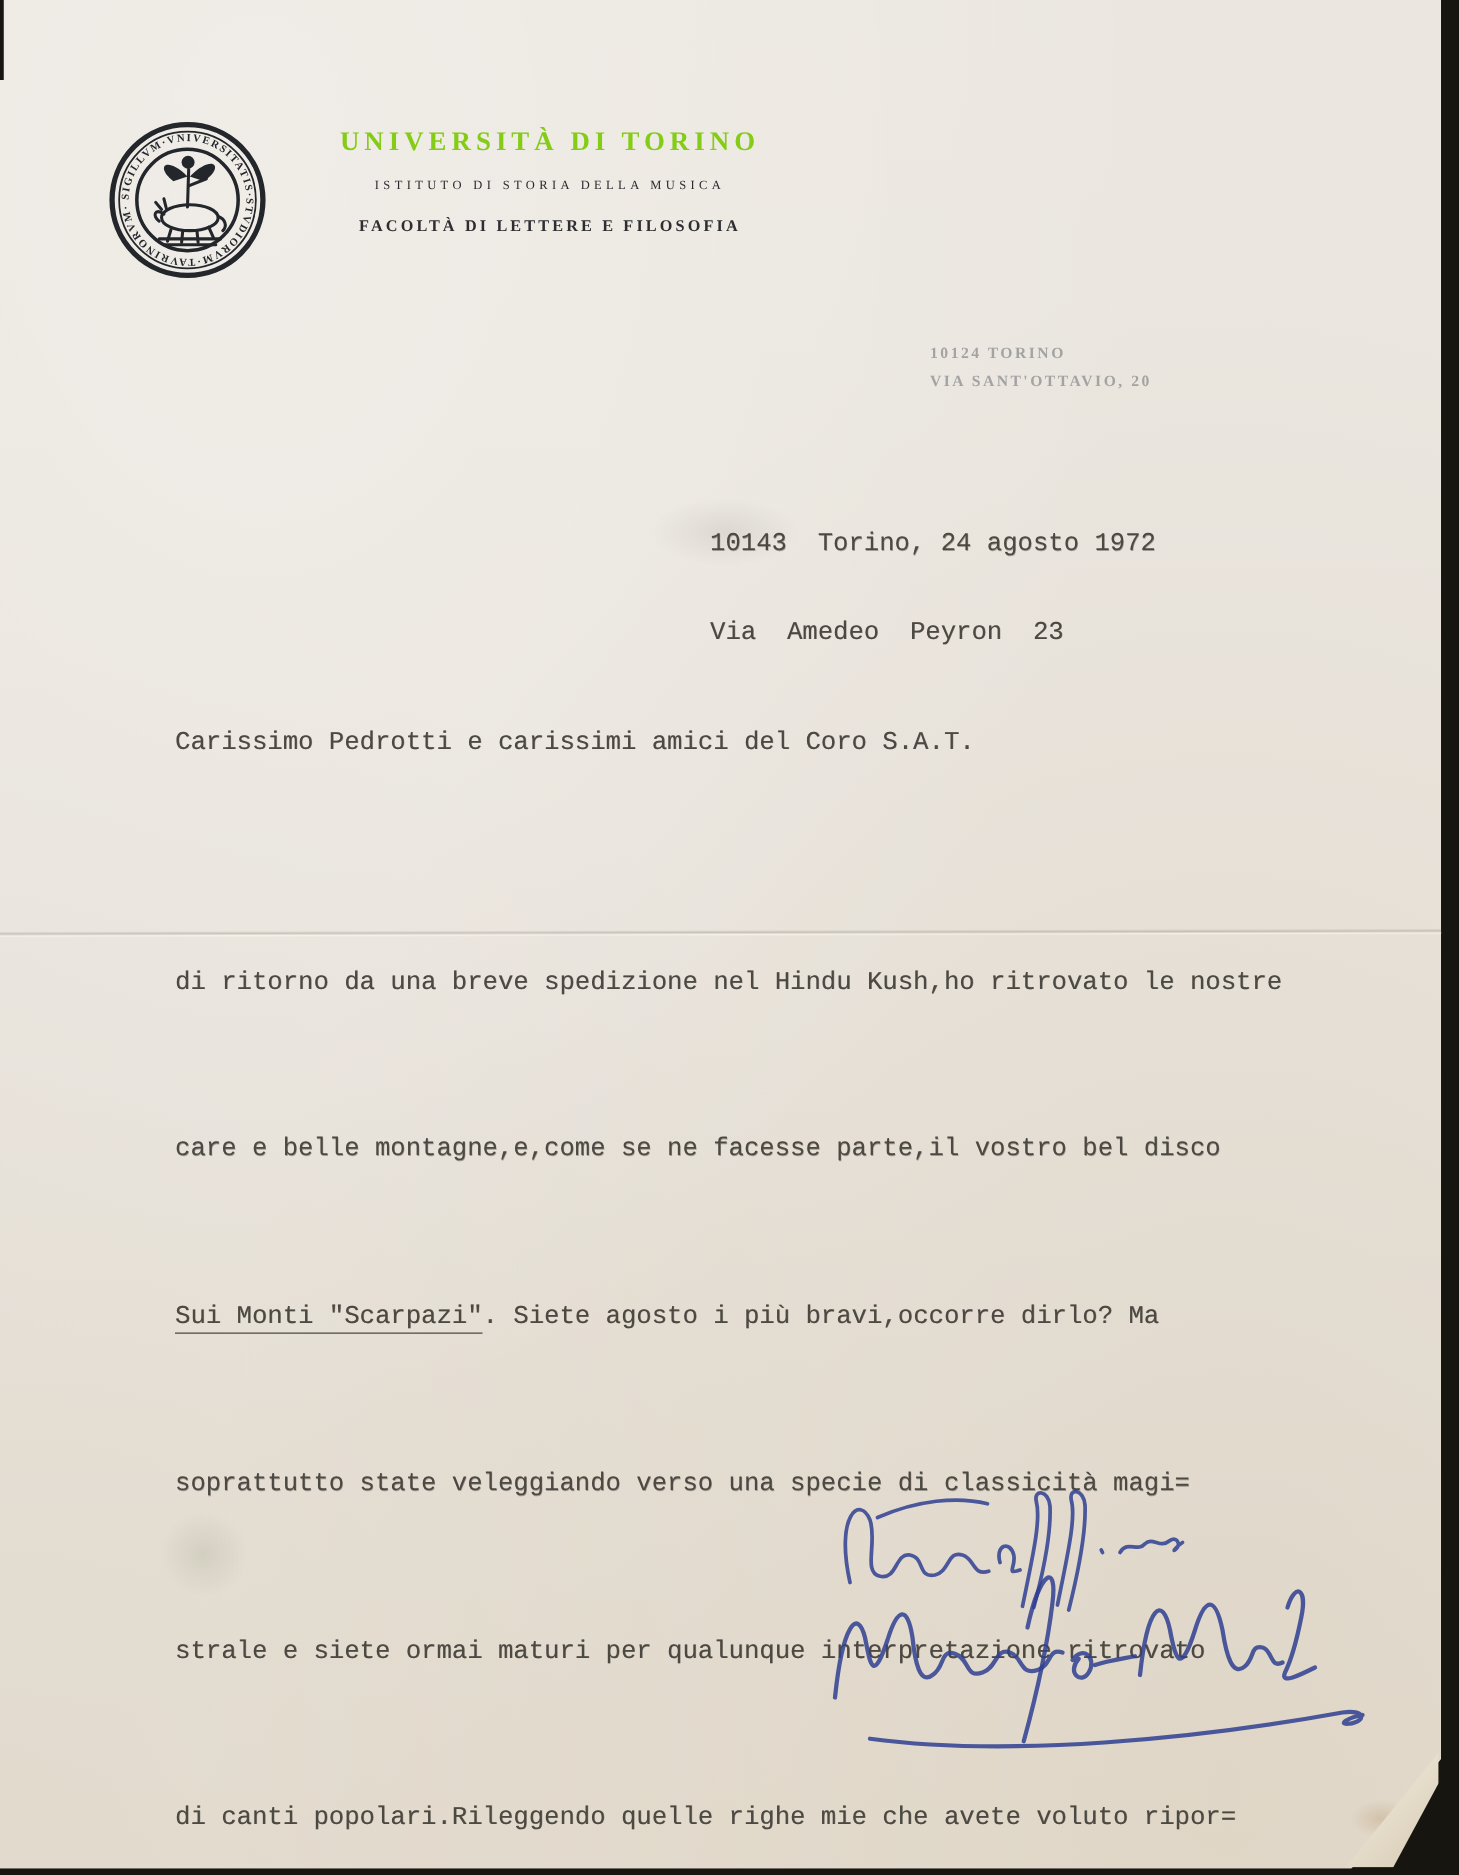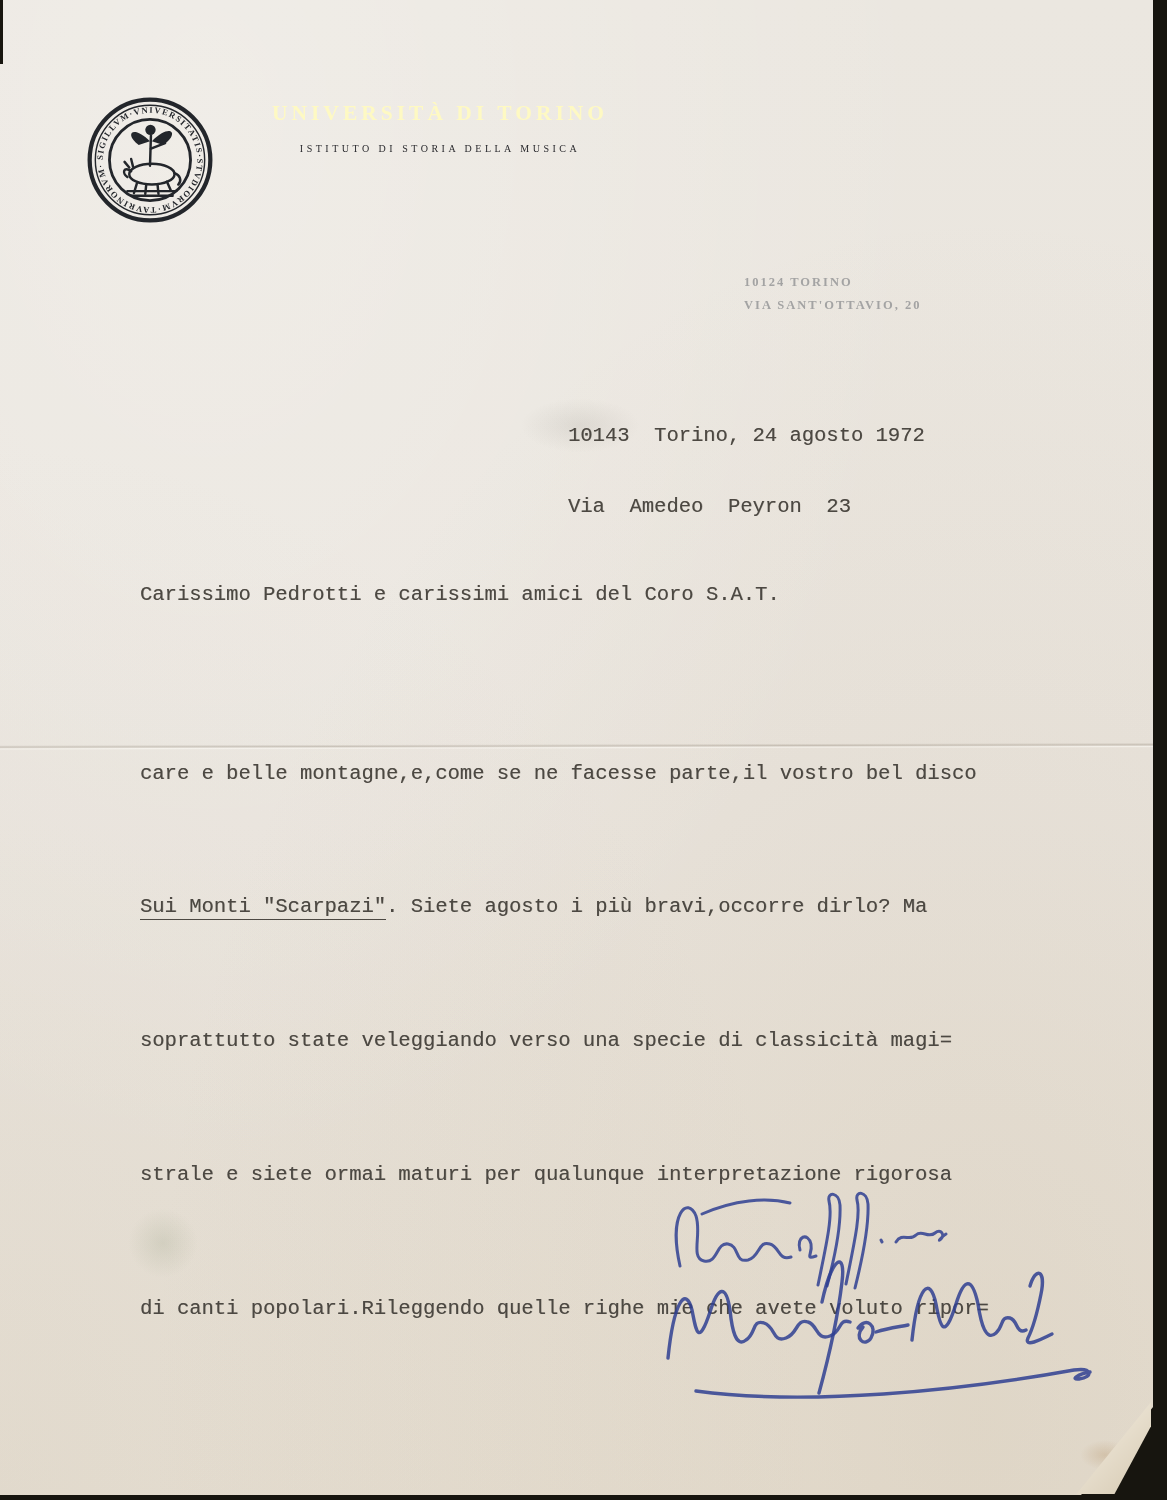--- a/index.html
+++ b/index.html
@@ -27,21 +27,21 @@
     background:linear-gradient(to bottom,rgba(118,106,90,0) 0%,rgba(118,106,90,.28) 40%,rgba(253,251,246,.55) 72%,rgba(118,106,90,0) 100%);
     transform:rotate(-.12deg);
   }
   .stain{position:absolute;border-radius:50%;pointer-events:none;}
   .stain.s1{left:520px;top:398px;width:120px;height:55px;background:radial-gradient(ellipse,rgba(150,145,138,.18),rgba(150,145,138,0) 70%);}
   .stain.s2{left:128px;top:1208px;width:70px;height:70px;background:radial-gradient(ellipse,rgba(140,150,120,.20),rgba(140,150,120,0) 70%);}
   .stain.s3{left:1080px;top:1440px;width:50px;height:30px;background:radial-gradient(ellipse,rgba(170,130,80,.25),rgba(170,130,80,0) 70%);}
 
   
   .lh-title{position:absolute;left:190px;top:101px;width:500px;text-align:center;
-    font-weight:bold;color:#fef9c3;font-size:21.5px;letter-spacing:4px;}
+    font-weight:bold;color:#84cc16;font-size:21.5px;letter-spacing:4px;}
   .lh-inst{position:absolute;left:190px;top:143px;width:500px;text-align:center;
     font-weight:normal;color:#2a2a2e;font-size:10px;letter-spacing:3.5px;}
   .lh-fac{position:absolute;left:190px;top:173px;width:500px;text-align:center;
     font-weight:bold;color:#2e2e32;font-size:13px;letter-spacing:2.5px;}
   .lh-addr{position:absolute;left:744px;top:271px;font-weight:bold;color:#a3a3a3;
     font-size:12.5px;letter-spacing:2px;line-height:23px;}
   .seal{position:absolute;left:84px;top:94px;width:132px;height:132px;}
 
   
   .typed{font-family:"Liberation Mono","DejaVu Sans Mono",monospace;
@@ -90,37 +90,39 @@
       <circle cx="70.5" cy="38" r="5.5" fill="#23262b" stroke="none"></circle>
       <path d="M70,50 C52,32 42,42 58,54" fill="#23262b" stroke="none"></path>
       <path d="M72,50 C92,30 102,42 84,54" fill="#23262b" stroke="none"></path>
       <path d="M71,58 L86,52"></path>
       <path d="M46,103 H98 M50,108 H94"></path>
     </g>
   </svg>
 
   <div class="lh-title">UNIVERSITÀ DI TORINO</div>
   <div class="lh-inst">ISTITUTO DI STORIA DELLA MUSICA</div>
+  <div class="lh-fac">FACOLTÀ DI LETTERE E FILOSOFIA</div>
   <div class="lh-addr">
     <div>10124 TORINO</div>
     <div>VIA SANT'OTTAVIO, 20</div>
   </div>
 
   <div class="typed dateblock">
     <div class="line">10143  Torino, 24 agosto 1972</div>
     <div class="line">Via  Amedeo  Peyron  23</div>
   </div>
 
   <div class="typed bodycol">
     <div class="line">Carissimo Pedrotti e carissimi amici del Coro S.A.T.</div>
 
+    <div class="line gap1">di ritorno da una breve spedizione nel Hindu Kush,ho ritrovato le nostre</div>
     <div class="line">care e belle montagne,e,come se ne facesse parte,il vostro bel disco</div>
     <div class="line"><span class="u">Sui Monti "Scarpazi"</span><span>. Siete agosto i più bravi,occorre dirlo? Ma</span></div>
     <div class="line">soprattutto state veleggiando verso una specie di classicità magi=</div>
-    <div class="line">strale e siete ormai maturi per qualunque interpretazione rigorosa</div>
+    <div class="line">strale e siete ormai maturi per qualunque interpretazione ritrovato</div>
     <div class="line">di canti popolari.Rileggendo quelle righe mie che avete voluto ripor=</div>
     
     
 
     
     
     
     
     
 

